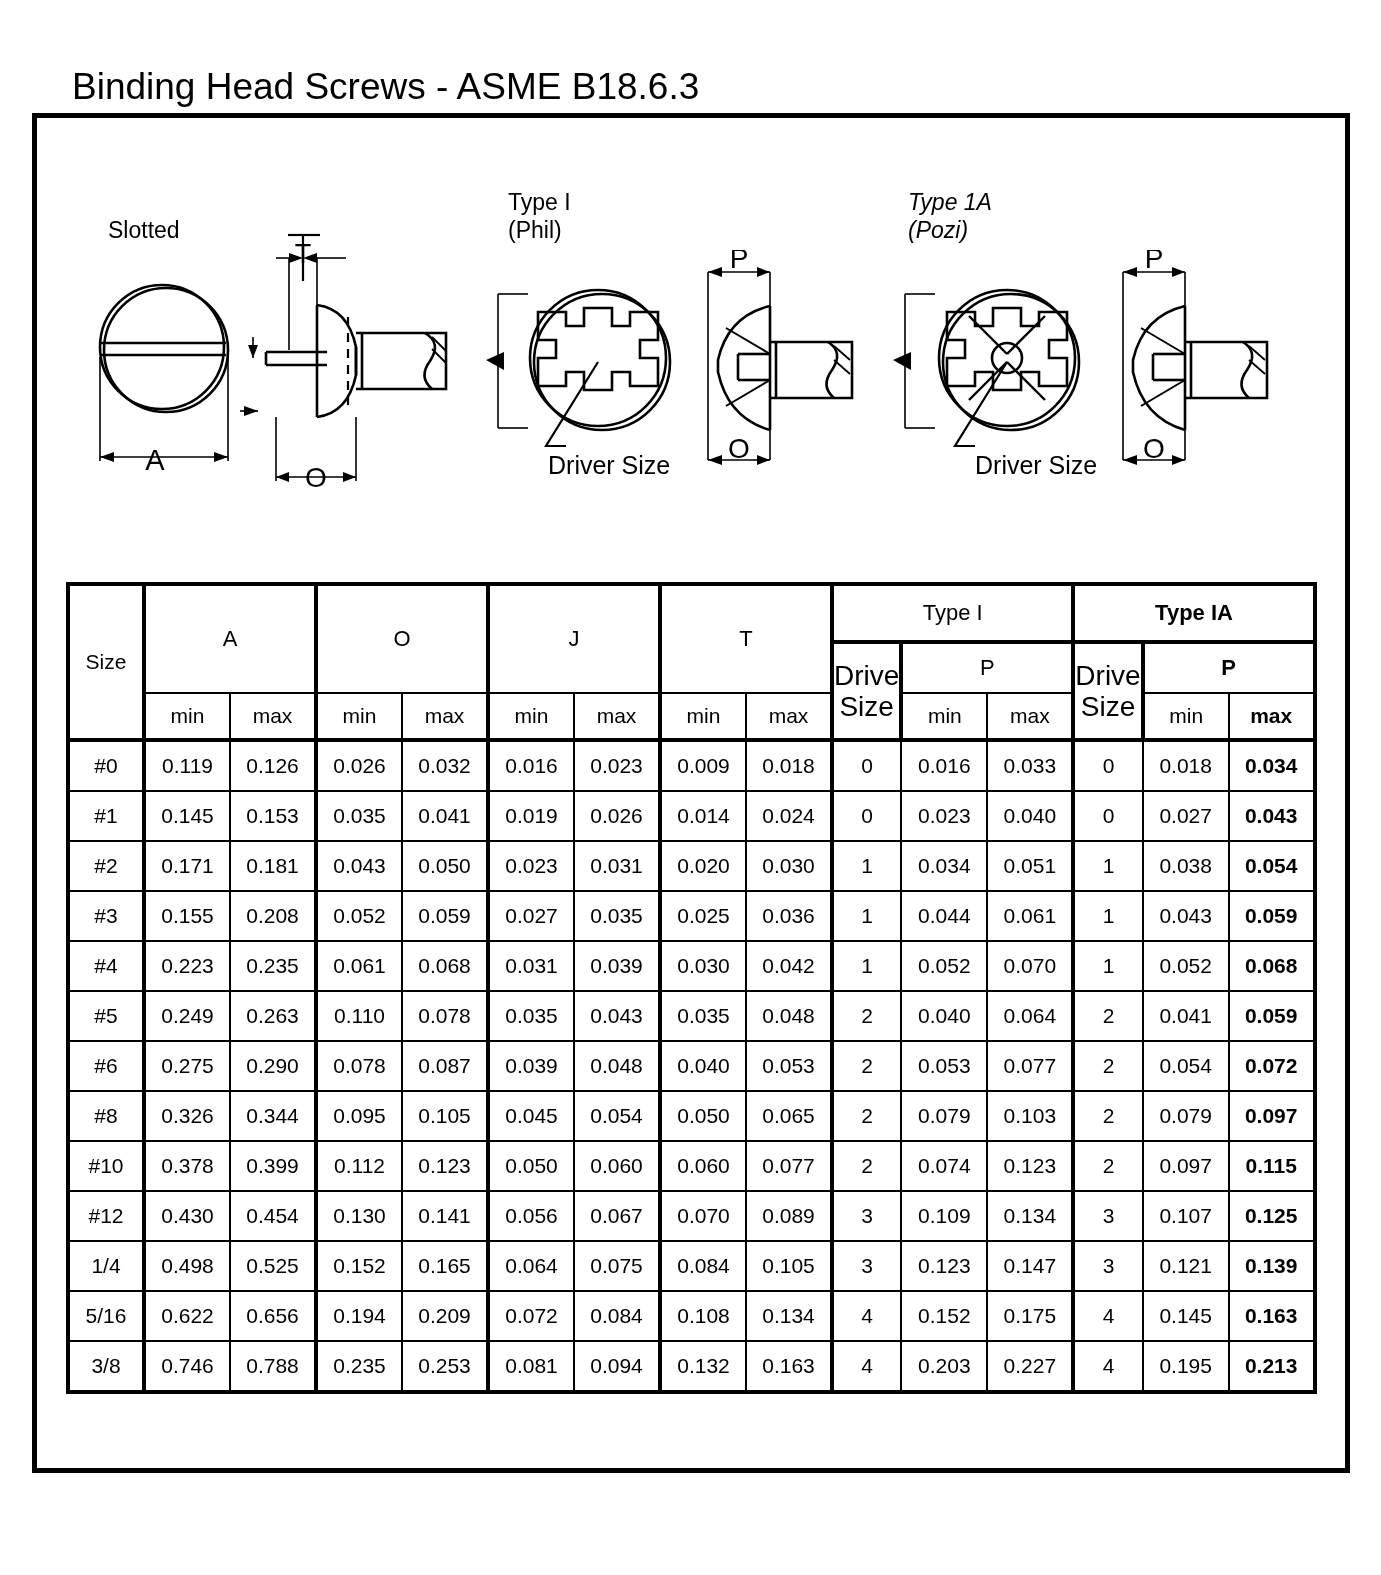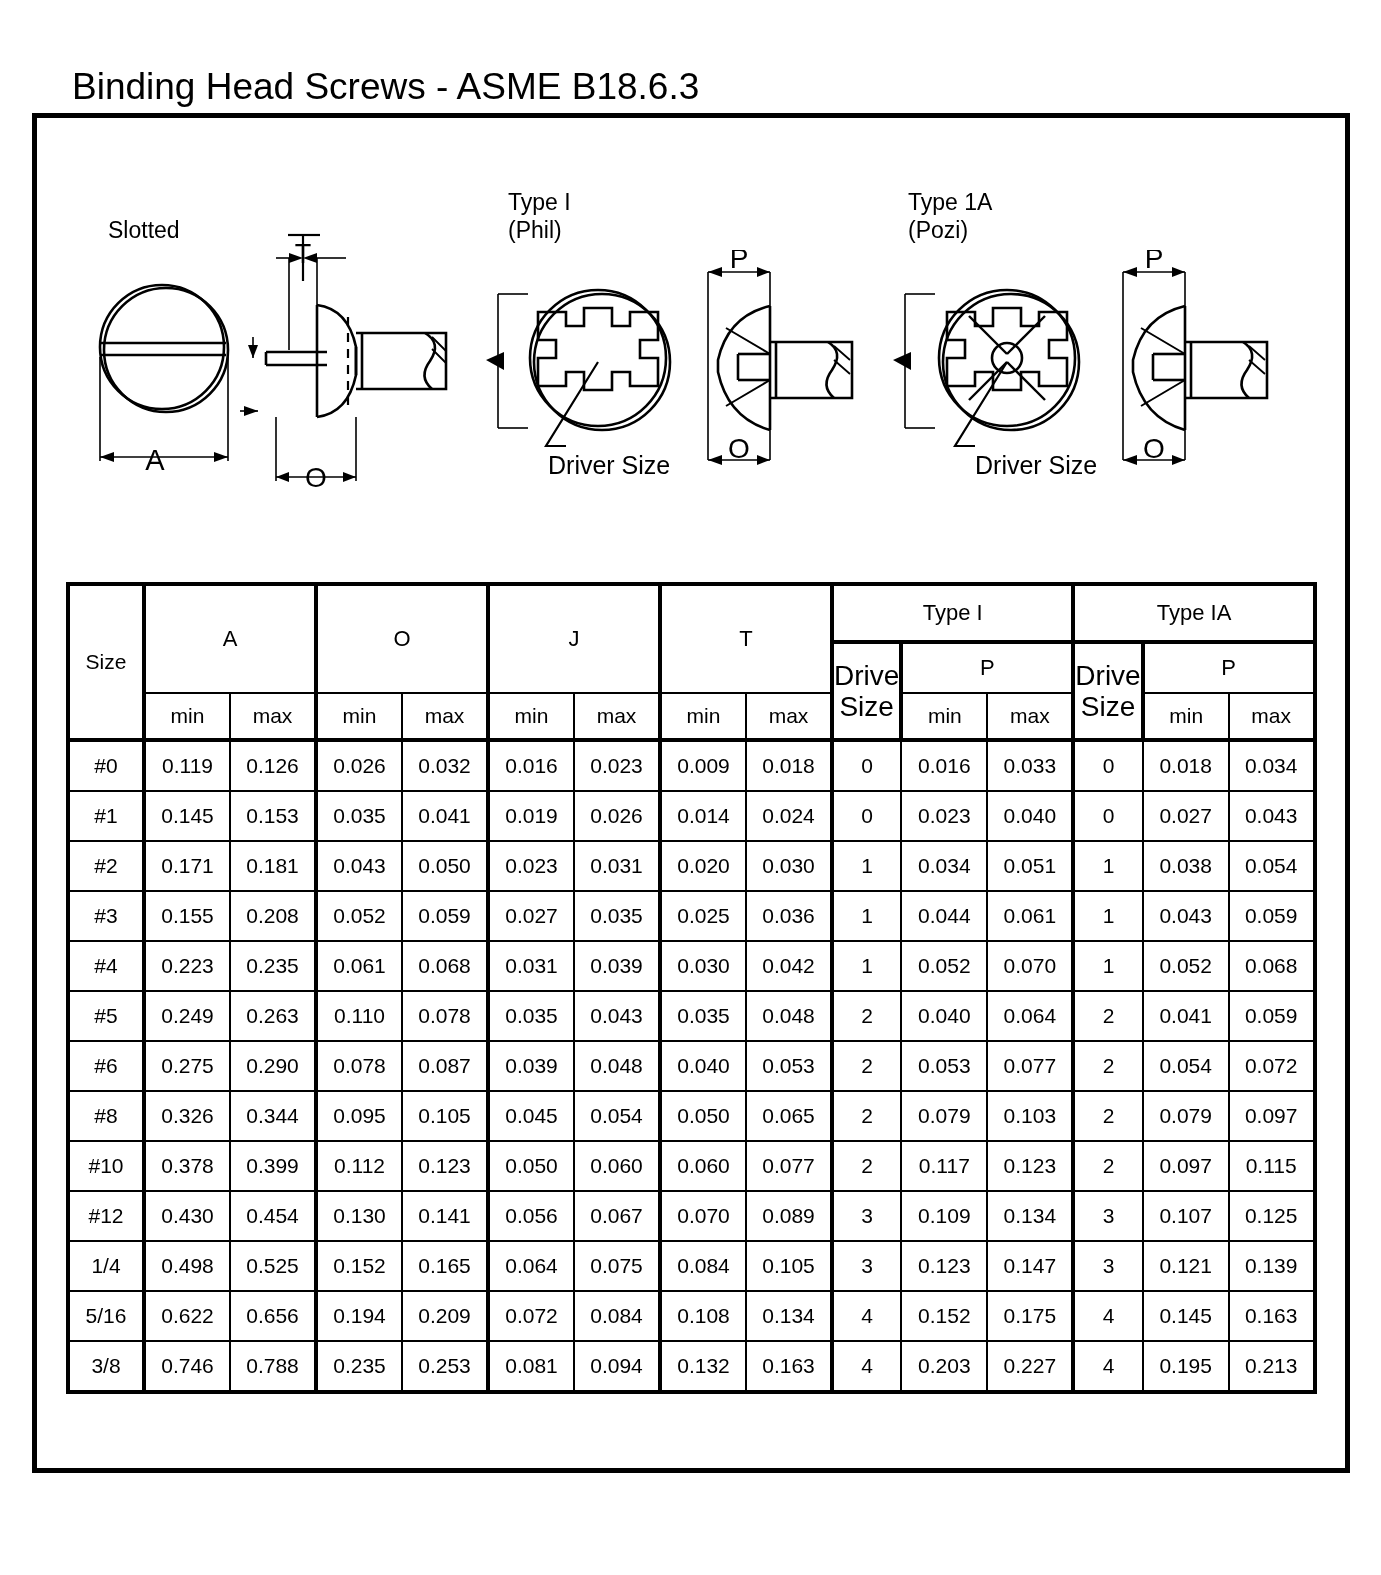--- a/index.html
+++ b/index.html
@@ -78,21 +78,21 @@
     height: 48px;
     background: #fff;
   }
   #spec-table .grp {
     height: 54px;
   }
   #spec-table .sub {
     height: 44px;
   }
   #spec-table .outer-l { border-left-width: 4px; }
-  #spec-table .outer-r { border-right-width: 4px; }
+  #spec-table .outer-r { border-right-width: 4px; font-weight: bold; }
   #spec-table .thick-l { border-left-width: 4px; }
   #spec-table .thick-t { border-top-width: 4px; }
   #spec-table .thick-b { border-bottom-width: 4px; }
   
   col.c-size { width: 76px; }
   col.c-val  { width: 86px; }
   col.c-drv  { width: 66px; }
   .grp-label {
     font-size: 22px;
   }
@@ -218,21 +218,21 @@
       <line x1="290" y1="180" x2="290" y2="210" stroke-width="1.6"></line>
       <path d="M228 210 L242 205 L242 215 Z" fill="#000" stroke="none"></path>
       <path d="M290 210 L277 205 L277 215 Z" fill="#000" stroke="none"></path>
     </g>
     <text x="259" y="18" font-family="Liberation Sans, sans-serif" font-size="28" text-anchor="middle">P</text>
     <text x="259" y="208" font-family="Liberation Sans, sans-serif" font-size="28" text-anchor="middle">O</text>
   </svg>
 
   <div class="fig-label" style="left:548px; top:450px; font-size:25px;">Driver Size</div>
 
-  <div class="fig-label" style="left:908px; top:188px;">Type 1A
+  <div class="fig-label" style="left:908px; top:188px;font-style:italic;">Type 1A
 (Pozi)</div>
 
   <svg class="fig-svg" style="left:885px; top:250px;" width="400" height="240" viewBox="0 0 400 240">
     <g fill="none" stroke="#000" stroke-width="2.6">
 
       <circle cx="126" cy="112" r="68"></circle>
       <circle cx="122" cy="108" r="68"></circle>
 
       <path d="M108 58 L136 58 L136 76 L154 76 L154 62 L182 62
                L182 90 L164 90 L164 108 L182 108 L182 136 L154 136
@@ -482,21 +482,21 @@
           <td class="outer-l">#10</td>
           <td class="thick-l">0.378</td>
           <td>0.399</td>
           <td class="thick-l">0.112</td>
           <td>0.123</td>
           <td class="thick-l">0.050</td>
           <td>0.060</td>
           <td class="thick-l">0.060</td>
           <td>0.077</td>
           <td class="thick-l">2</td>
-          <td>0.117</td>
+          <td>0.074</td>
           <td>0.123</td>
           <td class="thick-l">2</td>
           <td>0.097</td>
           <td class="outer-r">0.115</td>
         </tr>
         <tr>
           <td class="outer-l">#12</td>
           <td class="thick-l">0.430</td>
           <td>0.454</td>
           <td class="thick-l">0.130</td>

